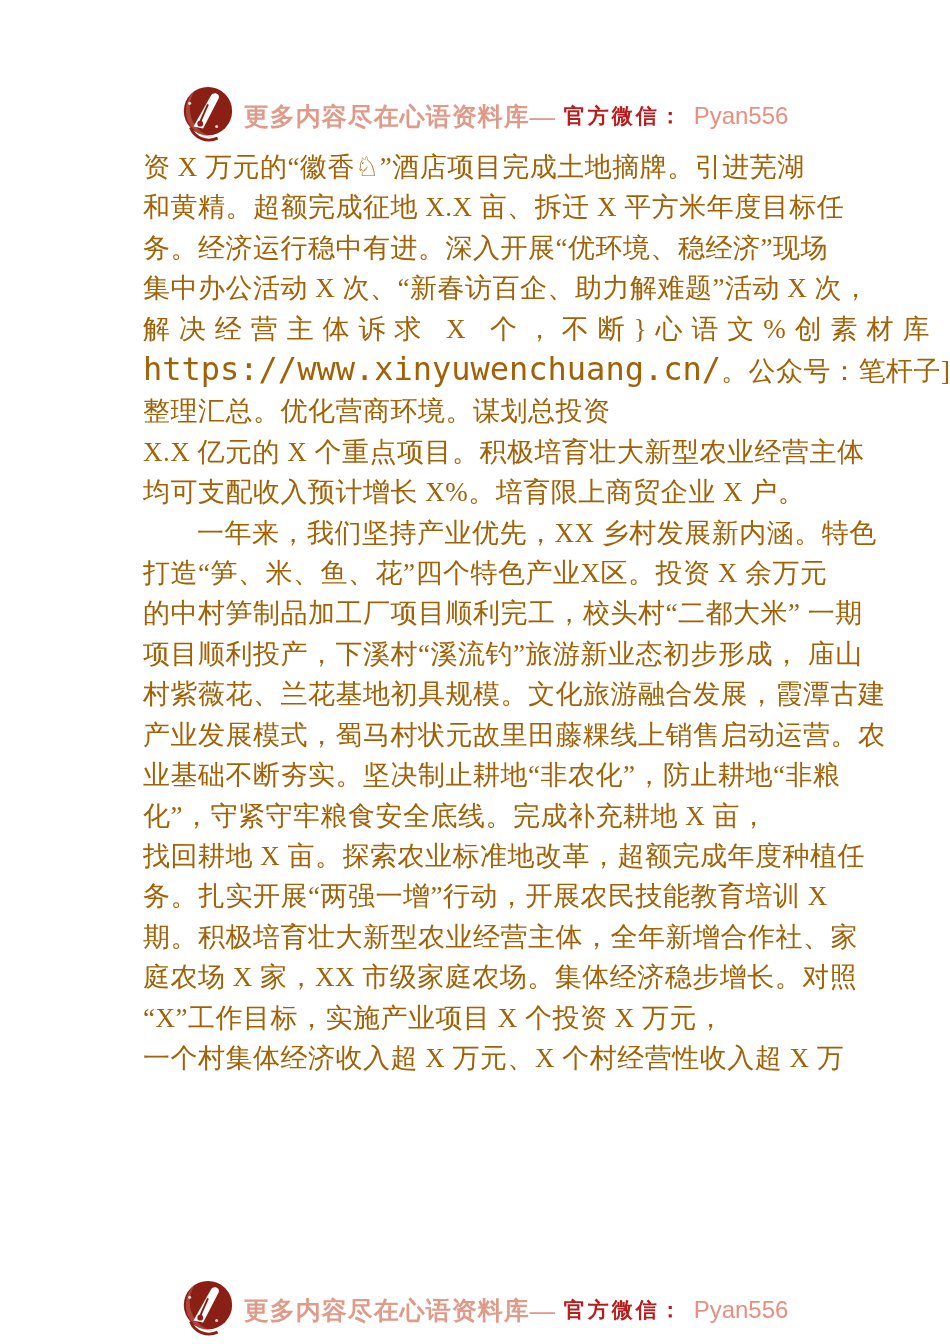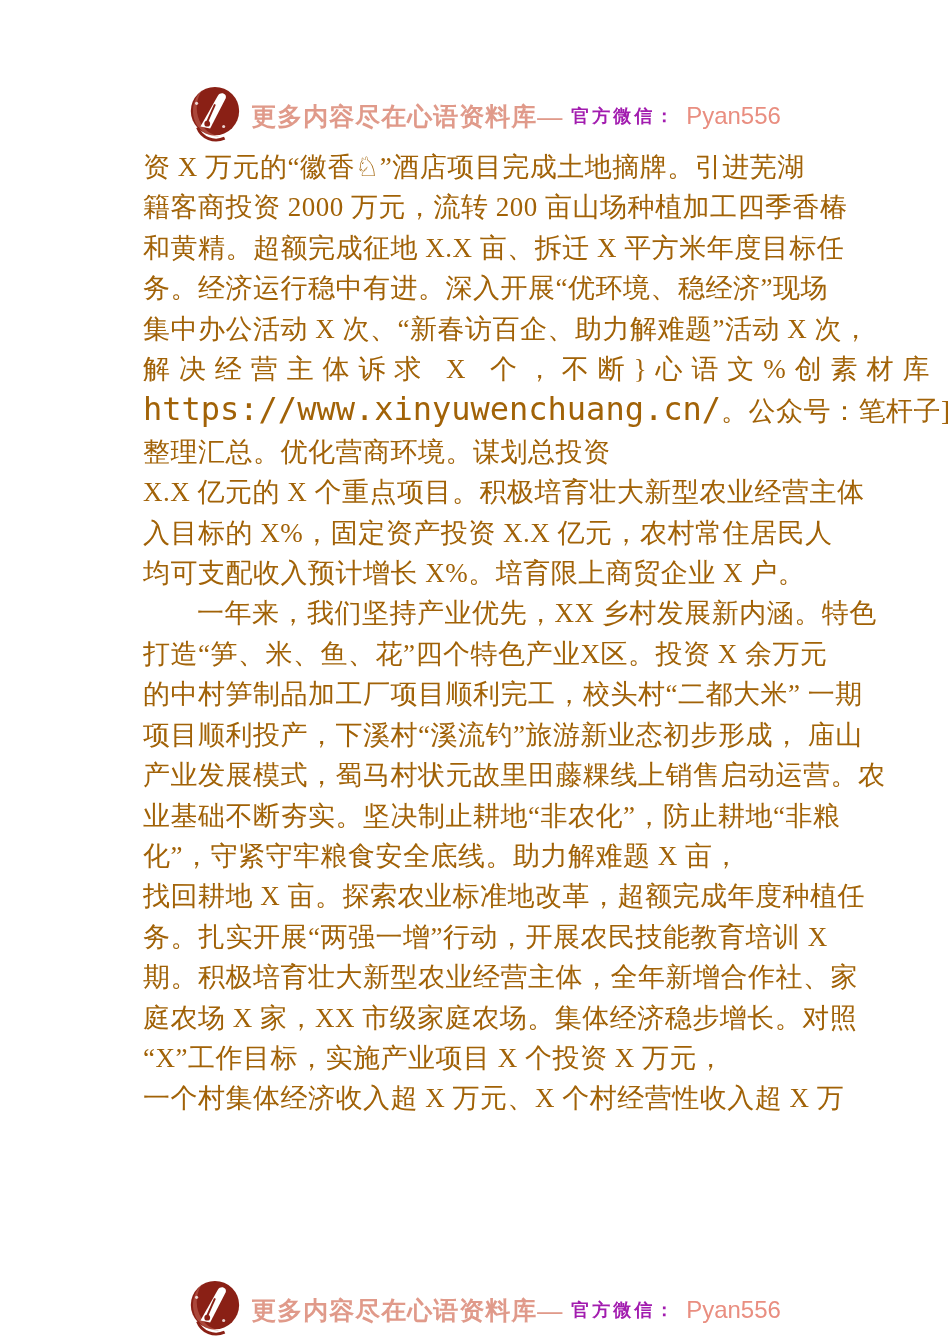--- a/index.html
+++ b/index.html
@@ -14,21 +14,21 @@
     white-space:nowrap;
     padding-left:8px;
   }
   .wm-top{top:84px;}
   .wm-bottom{top:1278px;}
   .wm-logo{flex:0 0 auto;}
   .wm-brand{
     font-size:25px;font-weight:bold;color:#e09a8a;letter-spacing:1px;
   }
   .wm-label{
-    font-size:18px;font-weight:bold;color:#a21caf;letter-spacing:3px;
+    font-size:21px;font-weight:bold;color:#b91c1c;letter-spacing:3px;
   }
   .wm-id{
     font-family:"Liberation Sans","DejaVu Sans",sans-serif;
     font-size:24px;color:#e98e80;margin-left:2px;
   }
   .doc{
     position:absolute;left:143px;top:147px;width:680px;
   }
   .line{
     margin:0;padding:0;
@@ -59,37 +59,36 @@
       <circle cx="40" cy="44" r="1.6" fill="#ffffff" opacity="0.8"></circle>
     </svg>
   </span>
   <span class="wm-brand">更多内容尽在心语资料库—</span>
   <span class="wm-label">官方微信：</span>
   <span class="wm-id">Pyan556</span>
 </div>
 
 <div class="doc">
     <p class="line">资 X 万元的“徽香♘”酒店项目完成土地摘牌。引进芜湖</p>
-    <p class="line">籍客商投资 2000 万元，流转 200 亩山场种植加工四季香椿</p>
     <p class="line">和黄精。超额完成征地 X.X 亩、拆迁 X 平方米年度目标任</p>
     <p class="line">务。经济运行稳中有进。深入开展“优环境、稳经济”现场</p>
     <p class="line">集中办公活动 X 次、“新春访百企、助力解难题”活动 X 次，</p>
     <p class="line spread">解决经营主体诉求 X 个，不断}心语文%创素材库：</p>
     <p class="line"><span class="mono">https://www.xinyuwenchuang.cn/</span><span>。公众号：笔杆子]星域&amp;。</span></p>
     <p class="line">整理汇总。优化营商环境。谋划总投资</p>
     <p class="line">X.X 亿元的 X 个重点项目。积极培育壮大新型农业经营主体</p>
-    <p class="line">入目标的 X%，固定资产投资 X.X 亿元，农村常住居民人</p>
     <p class="line">均可支配收入预计增长 X%。培育限上商贸企业 X 户。</p>
     <p class="line indent">一年来，我们坚持产业优先，XX 乡村发展新内涵。特色</p>
     <p class="line">打造“笋、米、鱼、花”四个特色产业X区。投资 X 余万元</p>
     <p class="line">的中村笋制品加工厂项目顺利完工，校头村“二都大米” 一期</p>
     <p class="line">项目顺利投产，下溪村“溪流钓”旅游新业态初步形成， 庙山</p>
+    <p class="line">村紫薇花、兰花基地初具规模。文化旅游融合发展，霞潭古建</p>
     <p class="line">产业发展模式，蜀马村状元故里田藤粿线上销售启动运营。农</p>
     <p class="line">业基础不断夯实。坚决制止耕地“非农化”，防止耕地“非粮</p>
-    <p class="line">化”，守紧守牢粮食安全底线。助力解难题 X 亩，</p>
+    <p class="line">化”，守紧守牢粮食安全底线。完成补充耕地 X 亩，</p>
     <p class="line">找回耕地 X 亩。探索农业标准地改革，超额完成年度种植任</p>
     <p class="line">务。扎实开展“两强一增”行动，开展农民技能教育培训 X</p>
     <p class="line">期。积极培育壮大新型农业经营主体，全年新增合作社、家</p>
     <p class="line">庭农场 X 家，XX 市级家庭农场。集体经济稳步增长。对照</p>
     <p class="line">“X”工作目标，实施产业项目 X 个投资 X 万元，</p>
     <p class="line">一个村集体经济收入超 X 万元、X 个村经营性收入超 X 万</p>
   </div>
 
 <div class="watermark wm-bottom">
   <span class="wm-logo">

